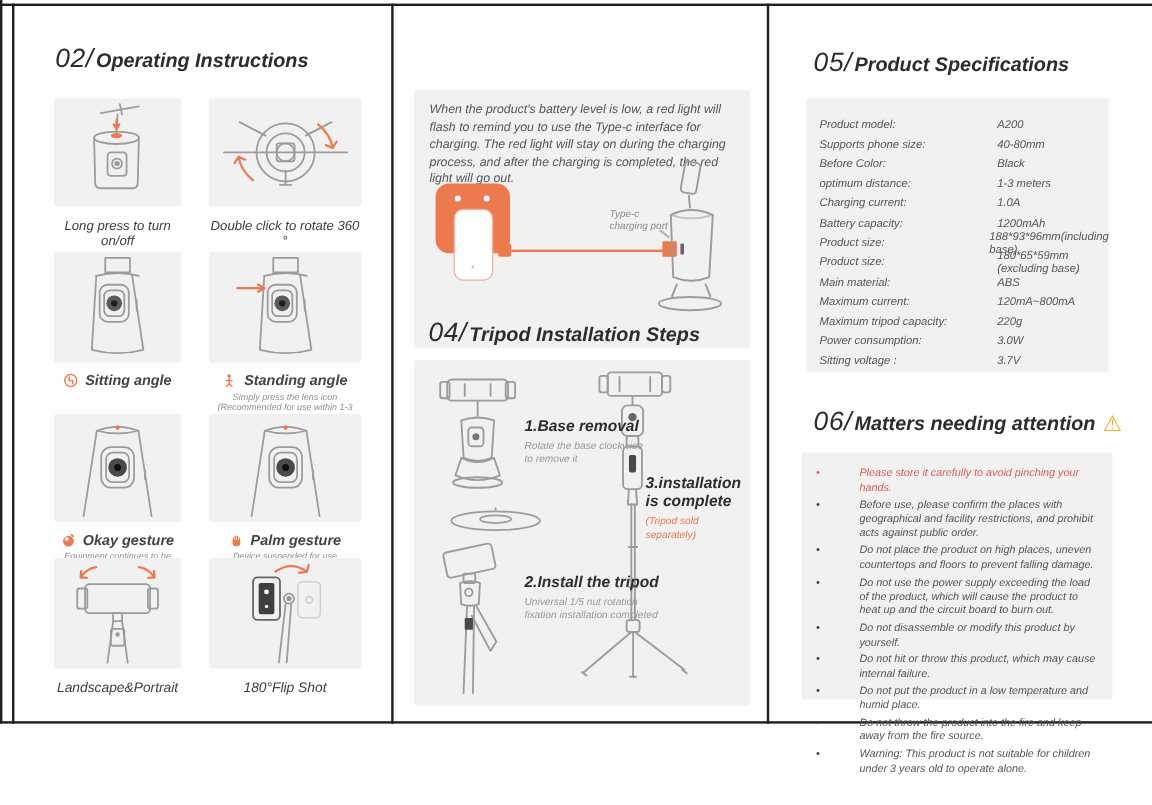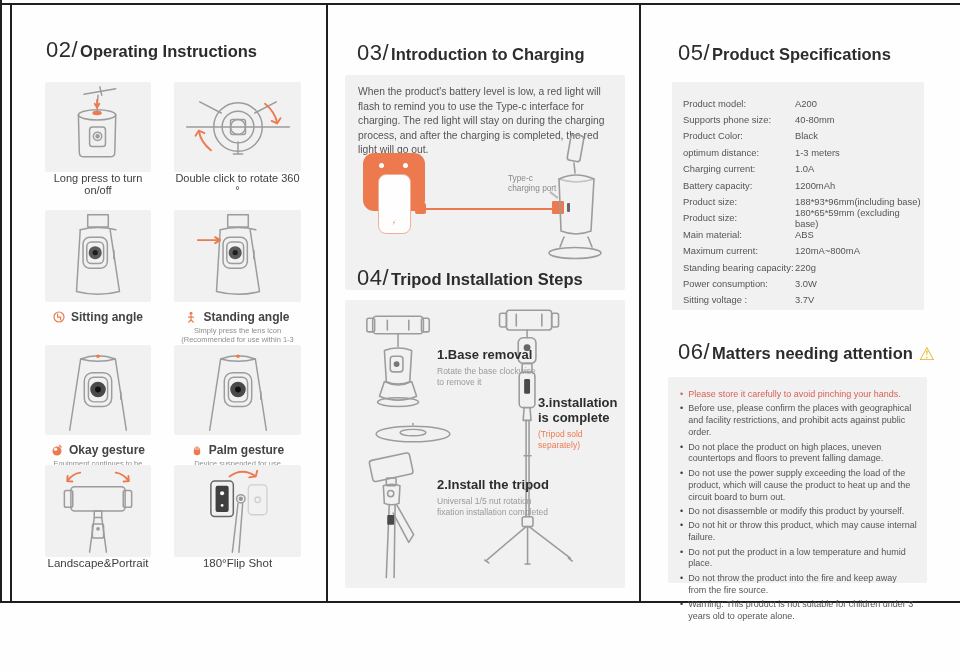--- a/index.html
+++ b/index.html
@@ -6,32 +6,32 @@
   .page{position:relative;width:960px;height:671px;background:#fefefe;overflow:hidden;
         font-family:"Liberation Sans","DejaVu Sans",sans-serif;color:#3c3c3c;}
   
   .frame{position:absolute;background:#1f1f1f;}
   .frame-top{left:0;top:3px;width:960px;height:2px;}
   .frame-bottom{left:0;top:601px;width:960px;height:2px;}
   .frame-left-outer{left:0;top:0;width:2px;height:603px;}
   .v-line{position:absolute;top:3px;width:2px;height:600px;background:#1f1f1f;}
   .vl-p1{left:10px;} .vl-d1{left:326px;} .vl-d2{left:639px;}
 
-  .panel{position:absolute;top:5px;height:596px;}
+  .panel{position:absolute;top:5px;height:596px;font-style:italic;}
   .p1{left:12px;width:314px;} .p2{left:328px;width:311px;} .p3{left:641px;width:319px;}
 
   .sec-title{position:absolute;margin:0;white-space:nowrap;}
   .sec-num{font-size:22px;font-weight:400;color:#2c2c2c;letter-spacing:.5px;}
   .sec-text{font-size:16.5px;font-weight:700;color:#2c2c2c;margin-left:2px;}
 
   
   .cell{position:absolute;text-align:center;}
   .illus{background:#f1f1f1;border-radius:2px;display:flex;align-items:center;justify-content:center;}
   .illus svg{display:block;}
-  .cap{margin-top:0;font-size:11px;color:#3e3e3e;}
+  .cap{margin-top:11px;font-size:11px;color:#3e3e3e;}
   .cap-strong{display:flex;align-items:center;justify-content:center;gap:6px;
               margin-top:8px;font-size:12px;font-weight:700;color:#444;}
   .subnote{margin-top:2px;font-size:7.5px;line-height:1.25;color:#8f8f8f;}
   .preline{white-space:pre-line;}
 
   
   .gbox{position:absolute;background:#f1f1f1;border-radius:2px;}
 
   .charge-body-text{position:absolute;left:13px;top:10px;width:256px;
                     font-size:10.3px;line-height:1.42;color:#555;}
@@ -55,25 +55,25 @@
   .t-illus{position:absolute;}
   .step{position:absolute;text-align:left;}
   .step-title{font-size:13px;font-weight:700;color:#2d2d2d;line-height:1.15;}
   .step-note{margin-top:3px;font-size:8.5px;line-height:1.3;color:#9a9a9a;}
   .step-note.orange{color:#ed7a4e;}
 
   
   .spec-box{left:31px;top:77px;width:252px;height:228px;padding-top:13px;box-sizing:border-box;}
   .spec-row{display:flex;align-items:center;height:16.4px;}
   .spec-label{width:112px;padding-left:11px;font-size:9.4px;color:#555;}
-  .spec-value{flex:1;font-size:9.4px;color:#555;}
+  .spec-value{flex:1;font-size:9.4px;color:#555;margin-left:36px;}
   .att-box{left:27px;top:372px;width:259px;height:206px;padding:12px 10px 0 12px;box-sizing:border-box;}
   .bullet{display:flex;gap:5px;margin-bottom:2.5px;}
   .bullet .dot{font-size:9px;line-height:1.32;color:#3a3a3a;}
-  .bullet .btext{font-size:9px;line-height:1.32;color:#555;}
+  .bullet .btext{font-size:9px;line-height:1.32;color:#555;margin-left:28px;}
   .bullet.red .dot,.bullet.red .btext{color:#d95f57;}
   .warn-glyph{font-family:"DejaVu Sans",sans-serif;font-size:18px;color:#e6b21a;margin-left:6px;vertical-align:-1px;}
 
   svg .ln{fill:none;stroke:#9c9c9c;stroke-width:1.6;stroke-linecap:round;stroke-linejoin:round;}
   svg .lt{fill:none;stroke:#cfcfcf;stroke-width:1.4;stroke-linecap:round;}
   svg .or{fill:none;stroke:#ed7a4e;stroke-width:2;stroke-linecap:round;stroke-linejoin:round;}
 </style>
 </head>
 <body>
 
@@ -273,23 +273,20 @@
             <circle cx="74" cy="34" r="3"></circle>
           </g>
           <path class="or" d="M44 9 Q58 -1 72 9 M72 9 l1.5 -6 M72 9 l-7 1"></path>
         </svg>
       </div>
       <div class="cap" style="font-size:11.5px;">180°Flip Shot</div>
     </div>
   </section>
 
   <section class="panel p2">
-    <h2 class="sec-title" style="left:29px;top:33px;">
-      <span class="sec-num">03/</span><span class="sec-text">Introduction to Charging</span>
-    </h2>
 
     <div class="gbox" style="left:17px;top:70px;width:280px;height:215px;">
       <div class="charge-body-text">When the product's battery level is low, a red light will flash to remind you to use the Type-c interface for charging. The red light will stay on during the charging process, and after the charging is completed, the red light will go out.</div>
 
       <div class="charger-square">
         <div class="charger-eye eye-l"></div>
         <div class="charger-eye eye-r"></div>
       </div>
       <div class="charger-plug">
         <div class="plug-bolt"></div>
@@ -413,21 +410,21 @@
     <div class="gbox spec-box">
       <div class="spec-row">
           <span class="spec-label">Product model:</span>
           <span class="spec-value">A200</span>
         </div>
       <div class="spec-row">
           <span class="spec-label">Supports phone size:</span>
           <span class="spec-value">40-80mm</span>
         </div>
       <div class="spec-row">
-          <span class="spec-label">Product Color:</span>
+          <span class="spec-label">Before Color:</span>
           <span class="spec-value">Black</span>
         </div>
       <div class="spec-row">
           <span class="spec-label">optimum distance:</span>
           <span class="spec-value">1-3 meters</span>
         </div>
       <div class="spec-row">
           <span class="spec-label">Charging current:</span>
           <span class="spec-value">1.0A</span>
         </div>
@@ -445,21 +442,21 @@
         </div>
       <div class="spec-row">
           <span class="spec-label">Main material:</span>
           <span class="spec-value">ABS</span>
         </div>
       <div class="spec-row">
           <span class="spec-label">Maximum current:</span>
           <span class="spec-value">120mA~800mA</span>
         </div>
       <div class="spec-row">
-          <span class="spec-label">Standing bearing capacity:</span>
+          <span class="spec-label">Maximum tripod capacity:</span>
           <span class="spec-value">220g</span>
         </div>
       <div class="spec-row">
           <span class="spec-label">Power consumption:</span>
           <span class="spec-value">3.0W</span>
         </div>
       <div class="spec-row">
           <span class="spec-label">Sitting voltage :</span>
           <span class="spec-value">3.7V</span>
         </div>

